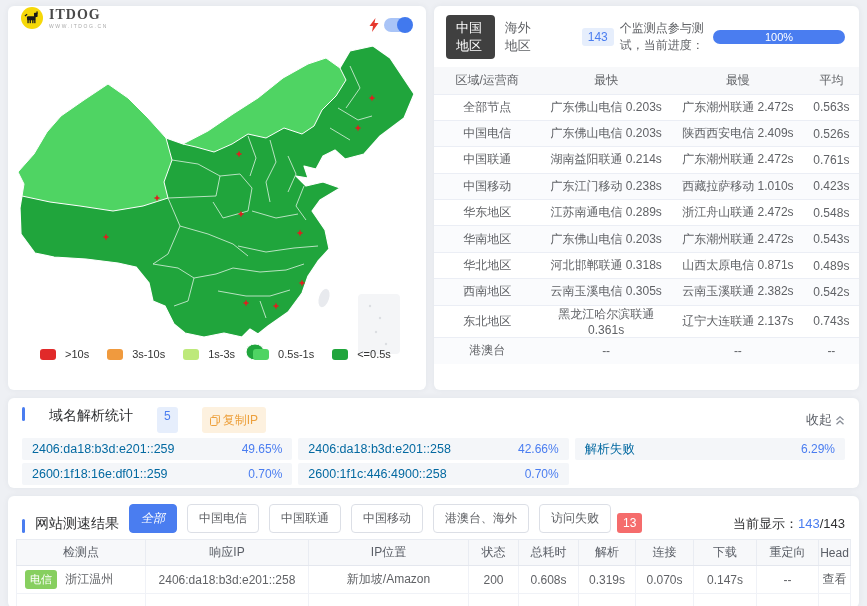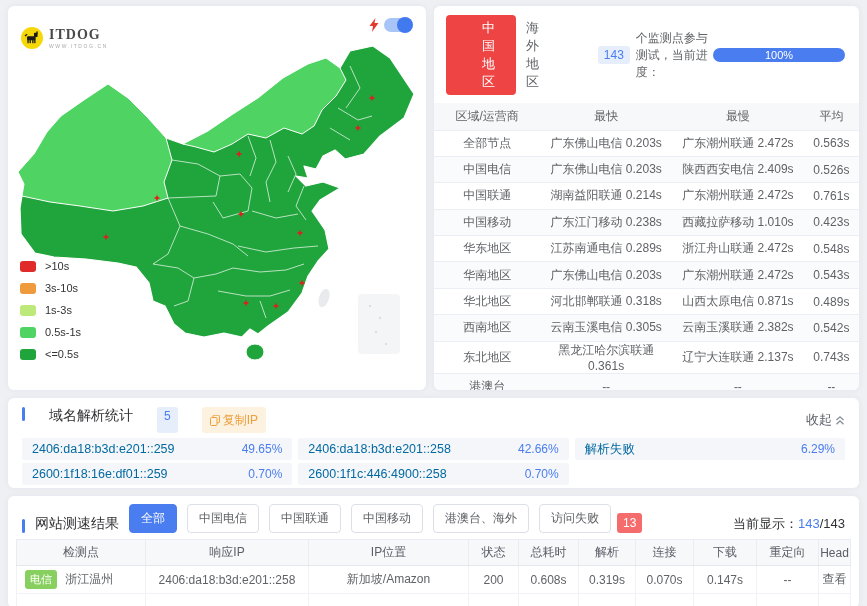--- a/index.html
+++ b/index.html
@@ -10,39 +10,39 @@
     color:#303133; font-size:12px;
   }
   .page { padding:6px 8px; display:flex; flex-direction:column; gap:8px; }
   .card { background:#fff; border-radius:6px; box-shadow:0 0 6px rgba(31,45,61,.06); }
 
   
   .top-row { display:flex; gap:8px; }
   .map-card { width:418px; height:384px; position:relative; overflow:hidden; }
   .map-svg { position:absolute; inset:0; }
 
-  .logo { position:absolute; top:20px; left:12px; display:flex; align-items:center; gap:5px; z-index:3; }
+  .logo { position:absolute; top:0; left:12px; display:flex; align-items:center; gap:5px; z-index:3; }
   .logo-text { display:flex; flex-direction:column; }
   .logo-title { font-size:14px; font-weight:bold; color:#4a4a4a; letter-spacing:1px; font-family:"Liberation Serif",serif; }
   .logo-sub { font-size:5px; color:#aaa; letter-spacing:1.6px; }
 
   .speed-toggle { position:absolute; top:12px; right:14px; display:flex; align-items:center; gap:5px; z-index:3; }
   .toggle-track { width:28px; height:14px; border-radius:7px; background:#a9c4f7; position:relative; cursor:pointer; }
   .toggle-knob { position:absolute; right:-1px; top:-1px; width:16px; height:16px; border-radius:50%; background:#4179ee; }
 
-  .legend { position:absolute; left:12px; bottom:30px; z-index:3; display:flex; flex-direction:column; gap:10px; }
+  .legend { position:absolute; left:32px; bottom:30px; z-index:3; display:flex; gap:18px; }
   .legend-item { display:flex; align-items:center; gap:9px; }
   .legend-swatch { width:16px; height:11px; border-radius:3px; }
   .legend-label { font-size:11px; color:#333; }
 
   
   .stats-card { flex:1; height:384px; overflow:hidden; }
   .stats-head { display:flex; align-items:center; padding:9px 12px 8px 12px; }
   .tab { font-size:13px; padding:4px 10px; border-radius:4px; color:#606266; cursor:pointer; }
-  .tab.active { background:#ef4444; color:#fff;padding-left:36px; }
+  .tab.active { background:#404040; color:#fff; }
   .count-badge { background:#e6eefc; color:#4a7df0; font-size:12px; border-radius:3px; padding:2px 6px; margin-left:38px; }
   .progress-label { color:#606266; font-size:12px; margin-left:6px; }
   .progress-bar { margin-left:4px; flex:0 0 132px; margin-right:2px; height:14px; border-radius:8px; background:#4a7df0; color:#fff;
                   font-size:11px; text-align:center; line-height:14px; margin-left:auto; }
   table.stats { width:100%; border-collapse:collapse; table-layout:fixed; }
   table.stats th { background:#f7f8fa; color:#606266; font-weight:normal; font-size:12px; height:27px; }
   table.stats td { color:#606266; font-size:12px; height:26.4px; text-align:center; border-top:1px solid #ebeef5; }
   table.stats tr:nth-child(even) td { background:#fafbfd; }
 
   
@@ -58,21 +58,21 @@
   .dns-cell { background:#f4f6f9; height:22px; display:flex; align-items:center; justify-content:space-between;
               padding:0 10px; border-radius:2px; }
   .dns-ip { color:#0369a1; font-size:12.5px; }
   .dns-pct { color:#4a7df0; font-size:12px; }
 
   
   .results-card { height:112px; padding:9px 8px 0 8px; overflow:hidden; }
   .res-head { display:flex; align-items:flex-end; gap:10px; height:28px; padding:0 6px; }
   .filter-btn { font-size:12px; padding:5px 11px; border-radius:4px; border:1px solid #dcdfe6; background:#fff;
                 color:#606266; cursor:pointer; }
-  .filter-btn.active { background:#4a7df0; border-color:#4a7df0; color:#fff; }
+  .filter-btn.active { background:#4a7df0; border-color:#4a7df0; color:#fff;font-style:italic; }
   .fail-badge { background:#f56c6c; color:#fff; font-size:12px; border-radius:3px; padding:3px 6px; margin-left:-4px; }
   .display-count { margin-left:auto; font-size:13px; color:#303133; }
   .display-count .cur { color:#4a7df0; }
   table.res { width:100%; border-collapse:collapse; table-layout:fixed; margin-top:6px; }
   table.res th { background:#f7f8fa; color:#5a5e66; font-weight:normal; font-size:12px; height:26px;
                  border:1px solid #e9ecf2; border-bottom:1px solid #e4e7ee; }
   table.res td { color:#606266; font-size:12px; height:28px; text-align:center;
                  border:1px solid #f0f2f7; border-top:none; }
   .node-cell { text-align:left !important; padding-left:8px; }
   .isp-badge { display:inline-block; background:#87cf5f; color:#fff; font-size:11px; border-radius:3px;

